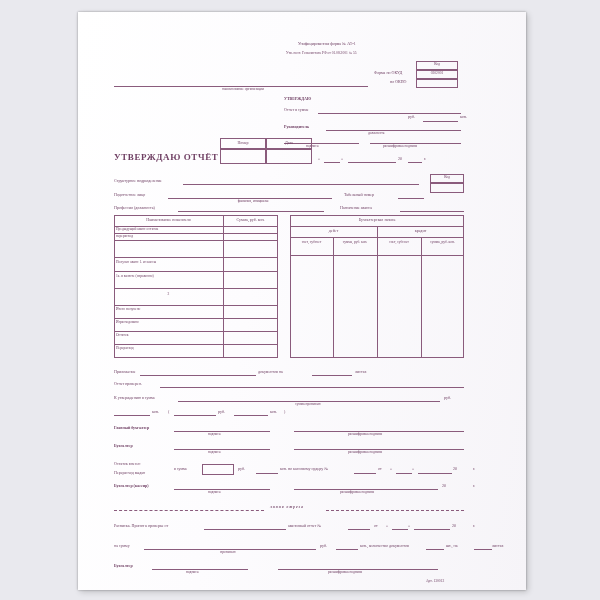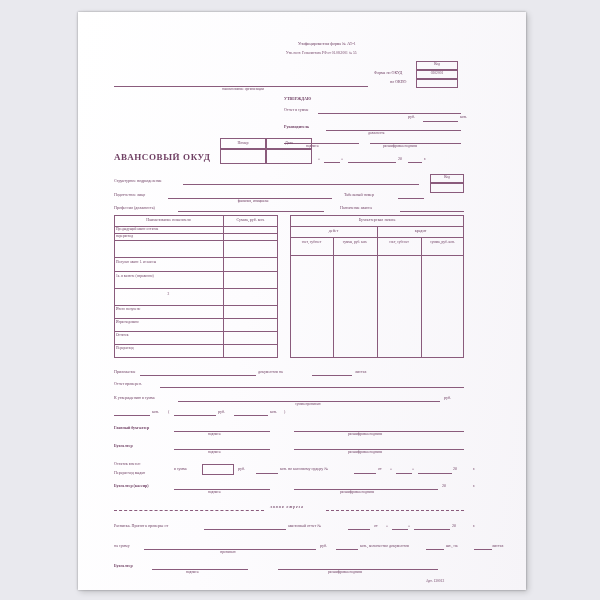--- a/index.html
+++ b/index.html
@@ -74,21 +74,21 @@
   <div class="t tiny" style="left:305px;top:133px;">расшифровка подписи</div>
 
   <div class="t small" style="left:240px;top:145px;">«</div>
   <div class="ln" style="left:246px;top:150px;width:16px;"></div>
   <div class="t small" style="left:263px;top:145px;">»</div>
   <div class="ln" style="left:270px;top:150px;width:48px;"></div>
   <div class="t small" style="left:320px;top:145px;">20</div>
   <div class="ln" style="left:330px;top:150px;width:14px;"></div>
   <div class="t small" style="left:346px;top:145px;">г.</div>
 
-  <div class="t big b" style="left:36px;top:141px;">АВАНСОВЫЙ ОКУД</div>
+  <div class="t big b" style="left:36px;top:141px;">УТВЕРЖДАЮ ОТЧЁТ</div>
   <div class="box" style="left:142px;top:126px;width:46px;height:11px;"></div>
   <div class="box" style="left:188px;top:126px;width:46px;height:11px;"></div>
   <div class="box" style="left:142px;top:137px;width:46px;height:15px;"></div>
   <div class="box" style="left:188px;top:137px;width:46px;height:15px;"></div>
   <div class="t small c" style="left:142px;top:129px;width:46px;">Номер</div>
   <div class="t small c" style="left:188px;top:129px;width:46px;">Дата</div>
 
   <div class="box" style="left:352px;top:162px;width:34px;height:9px;"></div>
   <div class="box" style="left:352px;top:171px;width:34px;height:10px;"></div>
   <div class="t tiny c" style="left:352px;top:164px;width:34px;">Код</div>

